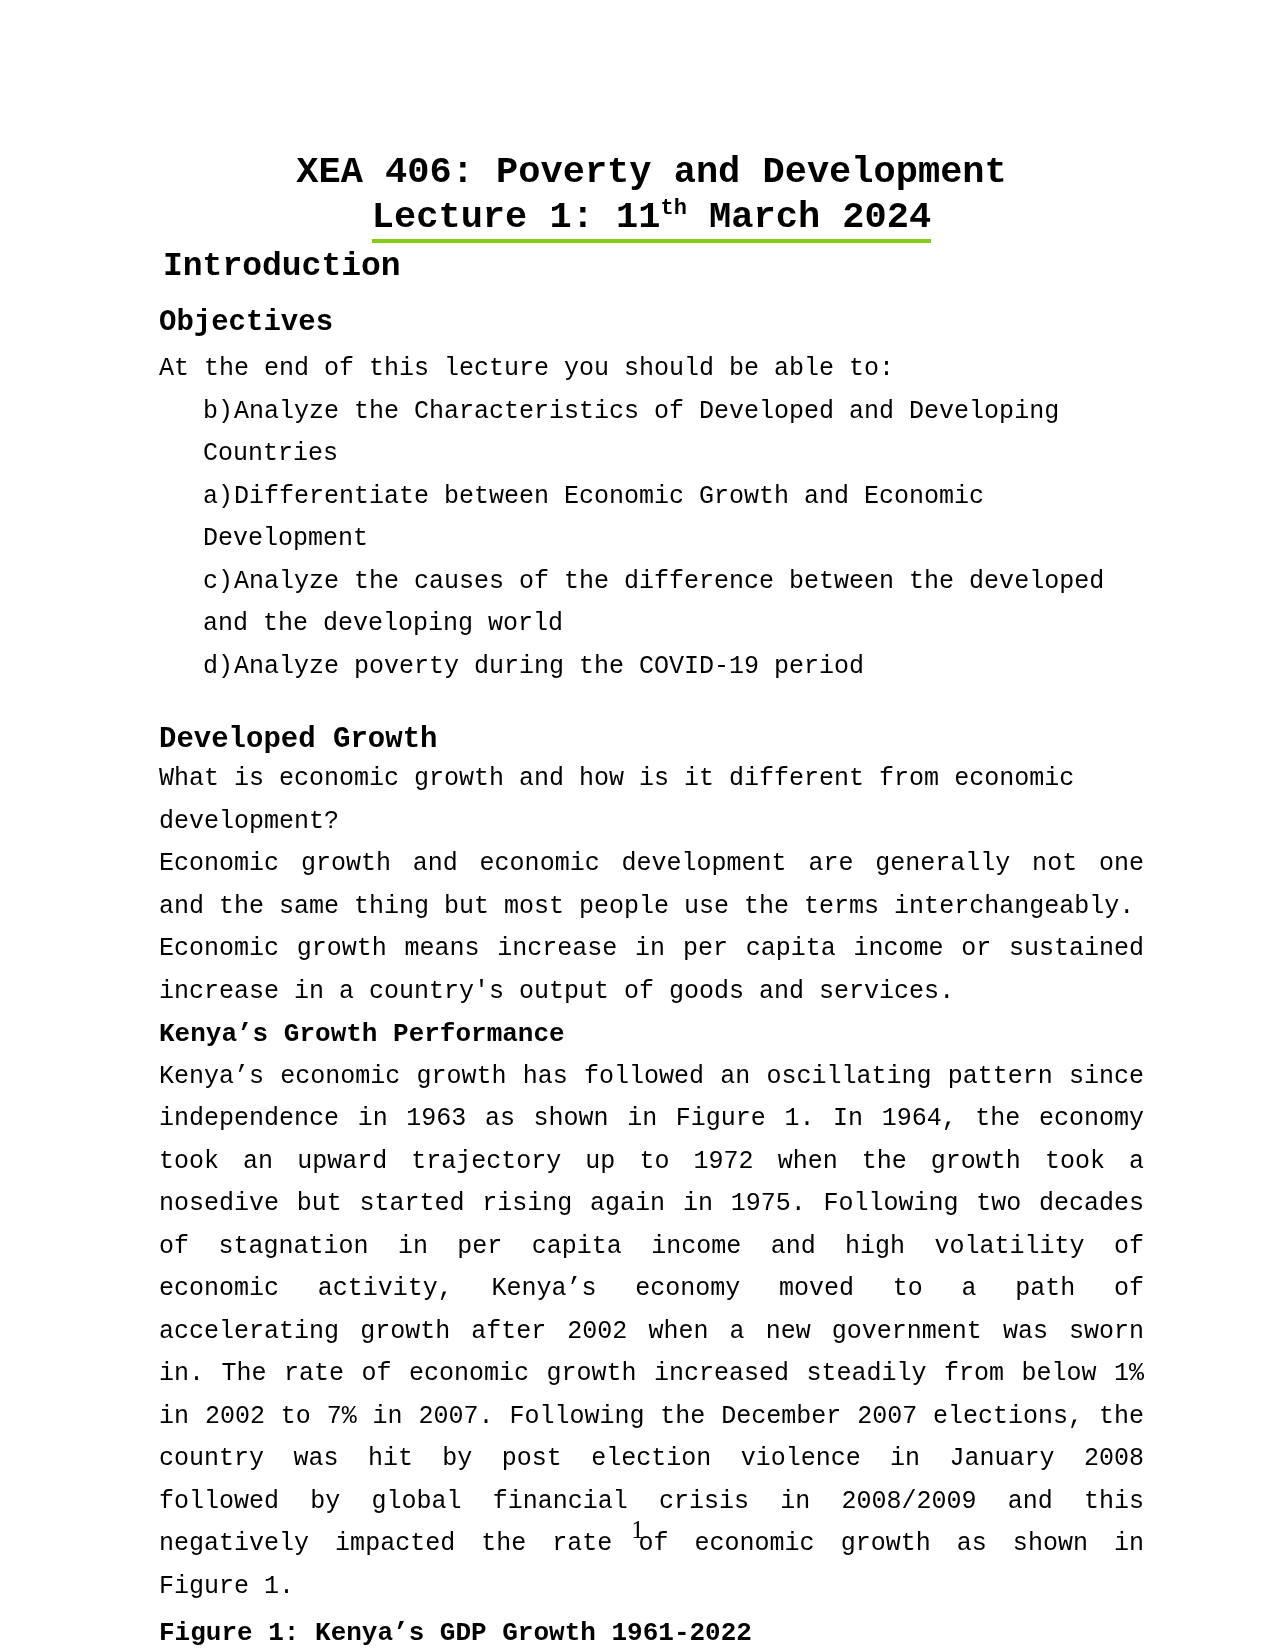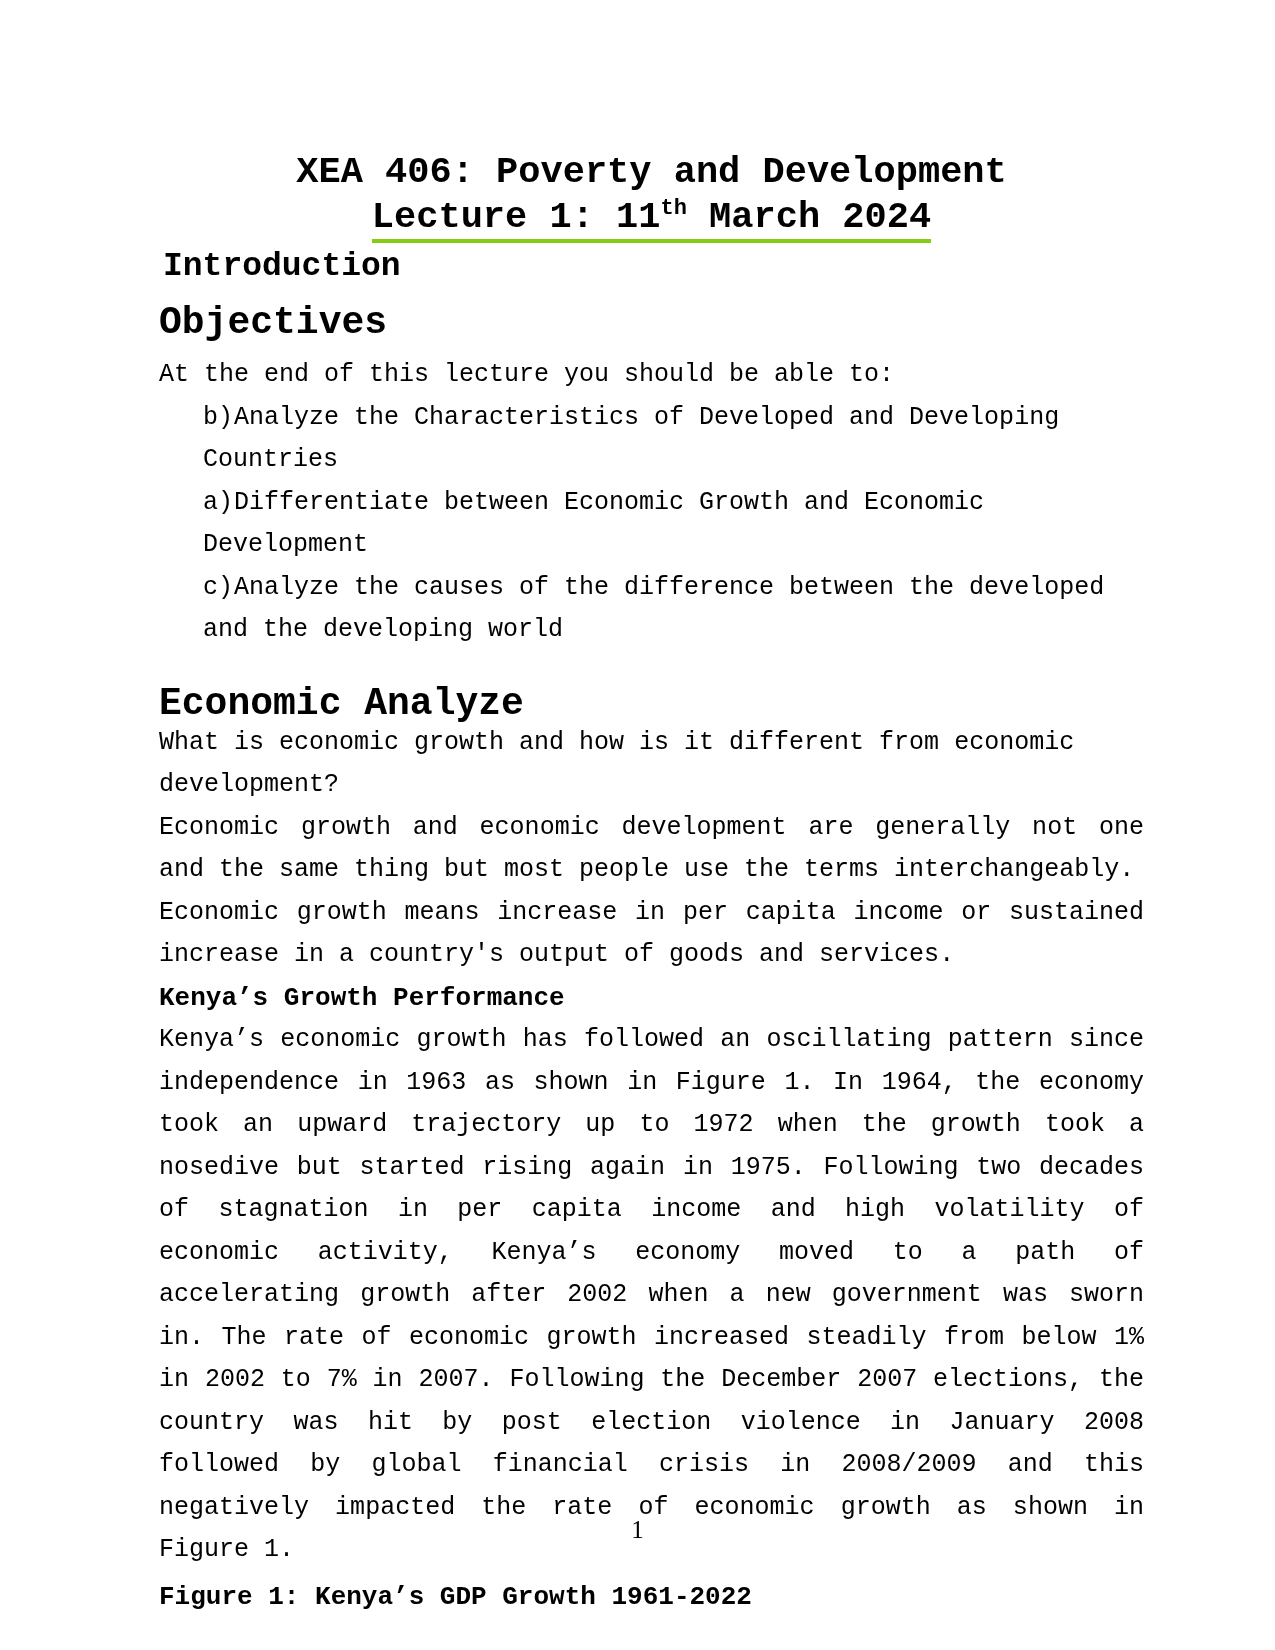--- a/index.html
+++ b/index.html
@@ -41,35 +41,35 @@
     font-weight: bold;
     line-height: 0;
   }
   h1.intro-h {
     font-size: 33px;
     font-weight: bold;
     line-height: 40px;
     margin: 4px;
   }
   h2.sub-h {
-    font-size: 38px;
+    font-size: 29px;
     font-weight: bold;
     line-height: 36px;
     margin: 18px 0 0 0;
   }
   h2.sub-h.eg {
     margin-top: 34px;
   }
   p.body {
     font-size: 25px;
     line-height: 42.5px;
     margin: 0;
   }
   p.lead {
-    margin-top: 13px;
+    margin-top: 7px;
   }
   p.just {
     text-align: justify;
   }
   ol.obj-list {
     list-style: none;
     margin: 0;
     padding: 0;
   }
   ol.obj-list li {
@@ -117,23 +117,24 @@
     <h1 class="intro-h">Introduction</h1>
 
     <h2 class="sub-h">Objectives</h2>
 
     <p class="body lead">At the end of this lecture you should be able to:</p>
 
     <ol class="obj-list">
       <li><span class="marker">b)</span><span class="li-text">Analyze the Characteristics of Developed and Developing Countries</span></li>
       <li><span class="marker">a)</span><span class="li-text">Differentiate between Economic Growth and Economic Development</span></li>
       <li><span class="marker">c)</span><span class="li-text">Analyze the causes of the difference between the developed and the developing world</span></li>
+      <li><span class="marker">d)</span><span class="li-text">Analyze poverty during the COVID-19 period</span></li>
     </ol>
 
-    <h2 class="sub-h eg">Economic Analyze</h2>
+    <h2 class="sub-h eg">Developed Growth</h2>
 
     <p class="body">What is economic growth and how is it different from economic development?</p>
     <p class="body just">Economic growth and economic development are generally not one and the same thing but most people use the terms interchangeably.</p>
     <p class="body just">Economic growth means increase in per capita income or sustained increase in a country's output of goods and services.</p>
 
     <h3 class="kenya-h">Kenya’s Growth Performance</h3>
 
     <p class="body just">Kenya’s economic growth has followed an oscillating pattern since independence in 1963 as shown in Figure 1. In 1964, the economy took an upward trajectory up to 1972 when the growth took a nosedive but started rising again in 1975. Following two decades of stagnation in per capita income and high volatility of economic activity, Kenya’s economy moved to a path of accelerating growth after 2002 when a new government was sworn in. The rate of economic growth increased steadily from below 1% in 2002 to 7% in 2007. Following the December 2007 elections, the country was hit by post election violence in January 2008 followed by global financial crisis in 2008/2009 and this negatively impacted the rate of economic growth as shown in Figure 1.</p>
 
     <p class="caption">Figure 1: Kenya’s GDP Growth 1961-2022</p>

